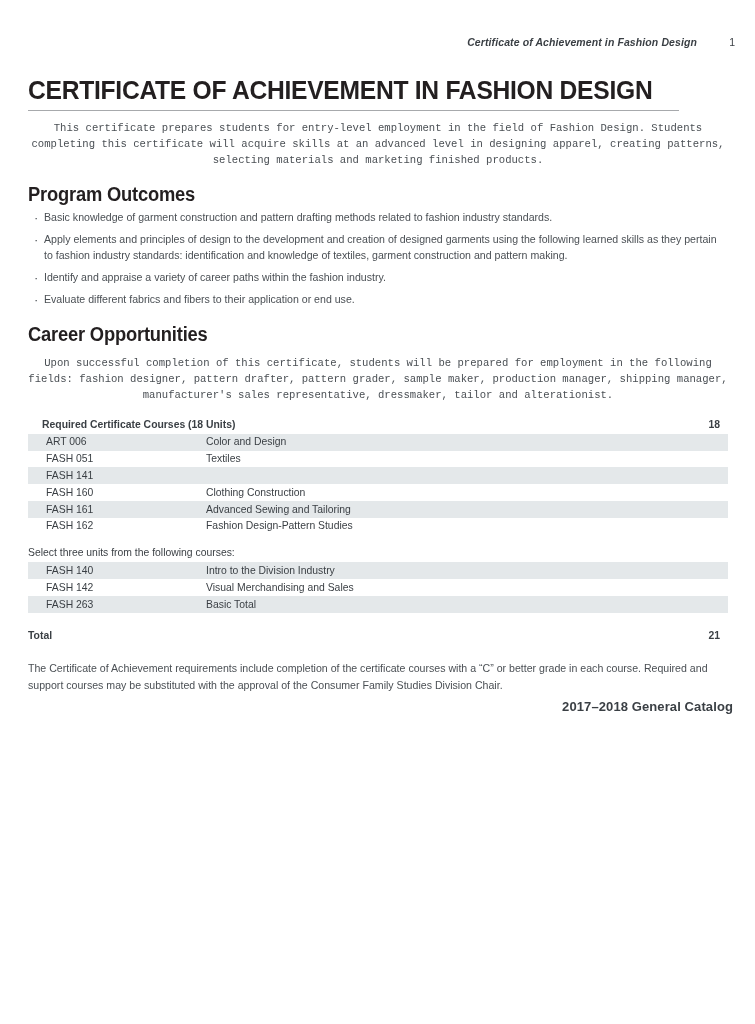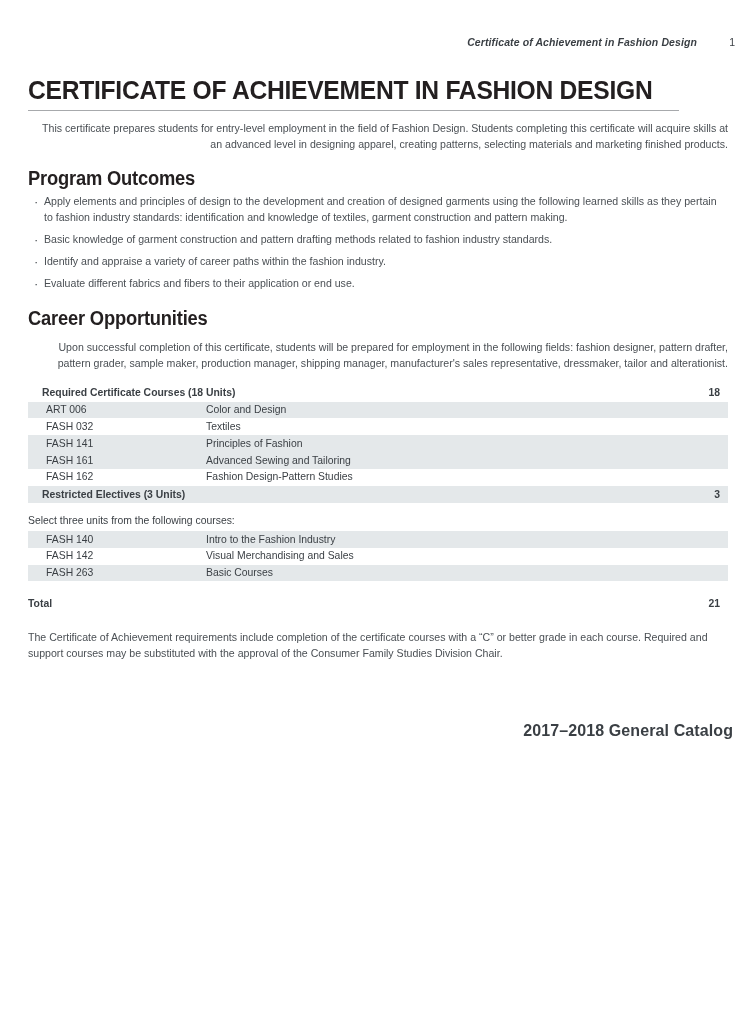--- a/index.html
+++ b/index.html
@@ -69,21 +69,22 @@
     transform: scaleX(0.93);
     transform-origin: left center;
     white-space: nowrap;
   }
 
   p.body-text {
     margin: 9px 0 0 0;
     font-size: 10.6px;
     line-height: 1.52;
     color: #4a4f54;
-    text-align: right;
+    text-align: center;
+    font-family: Liberation Mono, monospace;
   }
 
   h2.section-title {
     margin: 15px 0 4px 0;
     font-family: "Liberation Sans Narrow", "Liberation Sans", sans-serif;
     font-size: 19.5px;
     font-weight: bold;
     color: #231f20;
     letter-spacing: -0.2px;
     transform: scaleX(0.94);
@@ -188,23 +189,23 @@
     font-size: 10.6px;
     line-height: 1.52;
     color: #4a4f54;
   }
 
   
   .page-footer {
     position: absolute;
     left: 20px;
     right: 22px;
-    bottom: 20px;
+    bottom: 46px;
     text-align: right;
-    font-size: 16px;
+    font-size: 13px;
     font-weight: bold;
     color: #3a3f44;
     letter-spacing: 0.1px;
   }
 </style>
 </head>
 <body>
 
 <div class="page">
 
@@ -214,22 +215,22 @@
   </div>
 
   <div class="content">
 
     <h1 class="doc-title">CERTIFICATE OF ACHIEVEMENT IN FASHION DESIGN</h1>
 
     <p class="body-text">This certificate prepares students for entry-level employment in the field of Fashion Design. Students completing this certificate will acquire skills at an advanced level in designing apparel, creating patterns, selecting materials and marketing finished products.</p>
 
     <h2 class="section-title">Program Outcomes</h2>
     <ul class="outcomes">
+      <li>Basic knowledge of garment construction and pattern drafting methods related to fashion industry standards.</li>
       <li>Apply elements and principles of design to the development and creation of designed garments using the following learned skills as they pertain to fashion industry standards: identification and knowledge of textiles, garment construction and pattern making.</li>
-      <li>Basic knowledge of garment construction and pattern drafting methods related to fashion industry standards.</li>
       <li>Identify and appraise a variety of career paths within the fashion industry.</li>
       <li>Evaluate different fabrics and fibers to their application or end use.</li>
     </ul>
 
     <h2 class="section-title">Career Opportunities</h2>
     <p class="body-text">Upon successful completion of this certificate, students will be prepared for employment in the following fields: fashion designer, pattern drafter, pattern grader, sample maker, production manager, shipping manager, manufacturer's sales representative, dressmaker, tailor and alterationist.</p>
 
     <div class="course-table">
 
       <div class="row group-header plain">
@@ -237,64 +238,63 @@
         <span class="c-name"></span>
         <span class="c-units">18</span>
       </div>
 
       <div class="row shaded">
         <span class="c-code">ART 006</span>
         <span class="c-name">Color and Design</span>
         <span class="c-units"></span>
       </div>
       <div class="row plain">
-        <span class="c-code">FASH 032</span>
+        <span class="c-code">FASH 051</span>
         <span class="c-name">Textiles</span>
         <span class="c-units"></span>
       </div>
       <div class="row shaded">
         <span class="c-code">FASH 141</span>
-        <span class="c-name">Principles of Fashion</span>
+        <span class="c-units"></span>
+      </div>
+      <div class="row plain">
+        <span class="c-code">FASH 160</span>
+        <span class="c-name">Clothing Construction</span>
         <span class="c-units"></span>
       </div>
       <div class="row shaded">
         <span class="c-code">FASH 161</span>
         <span class="c-name">Advanced Sewing and Tailoring</span>
         <span class="c-units"></span>
       </div>
       <div class="row plain">
         <span class="c-code">FASH 162</span>
         <span class="c-name">Fashion Design-Pattern Studies</span>
         <span class="c-units"></span>
       </div>
 
-      <div class="row group-header shaded">
-        <span class="c-code">Restricted Electives (3 Units)</span>
-        <span class="c-name"></span>
-        <span class="c-units">3</span>
-      </div>
 
       <div class="row note-row plain">
         <span class="c-code">Select three units from the following courses:</span>
         <span class="c-units"></span>
       </div>
 
       <div class="row shaded">
         <span class="c-code">FASH 140</span>
-        <span class="c-name">Intro to the Fashion Industry</span>
+        <span class="c-name">Intro to the Division Industry</span>
         <span class="c-units"></span>
       </div>
       <div class="row plain">
         <span class="c-code">FASH 142</span>
         <span class="c-name">Visual Merchandising and Sales</span>
         <span class="c-units"></span>
       </div>
       <div class="row shaded">
         <span class="c-code">FASH 263</span>
-        <span class="c-name">Basic Courses</span>
+        <span class="c-name">Basic Total</span>
         <span class="c-units"></span>
       </div>
 
       <div class="row total-row plain">
         <span class="c-code">Total</span>
         <span class="c-units">21</span>
       </div>
 
     </div>
 

